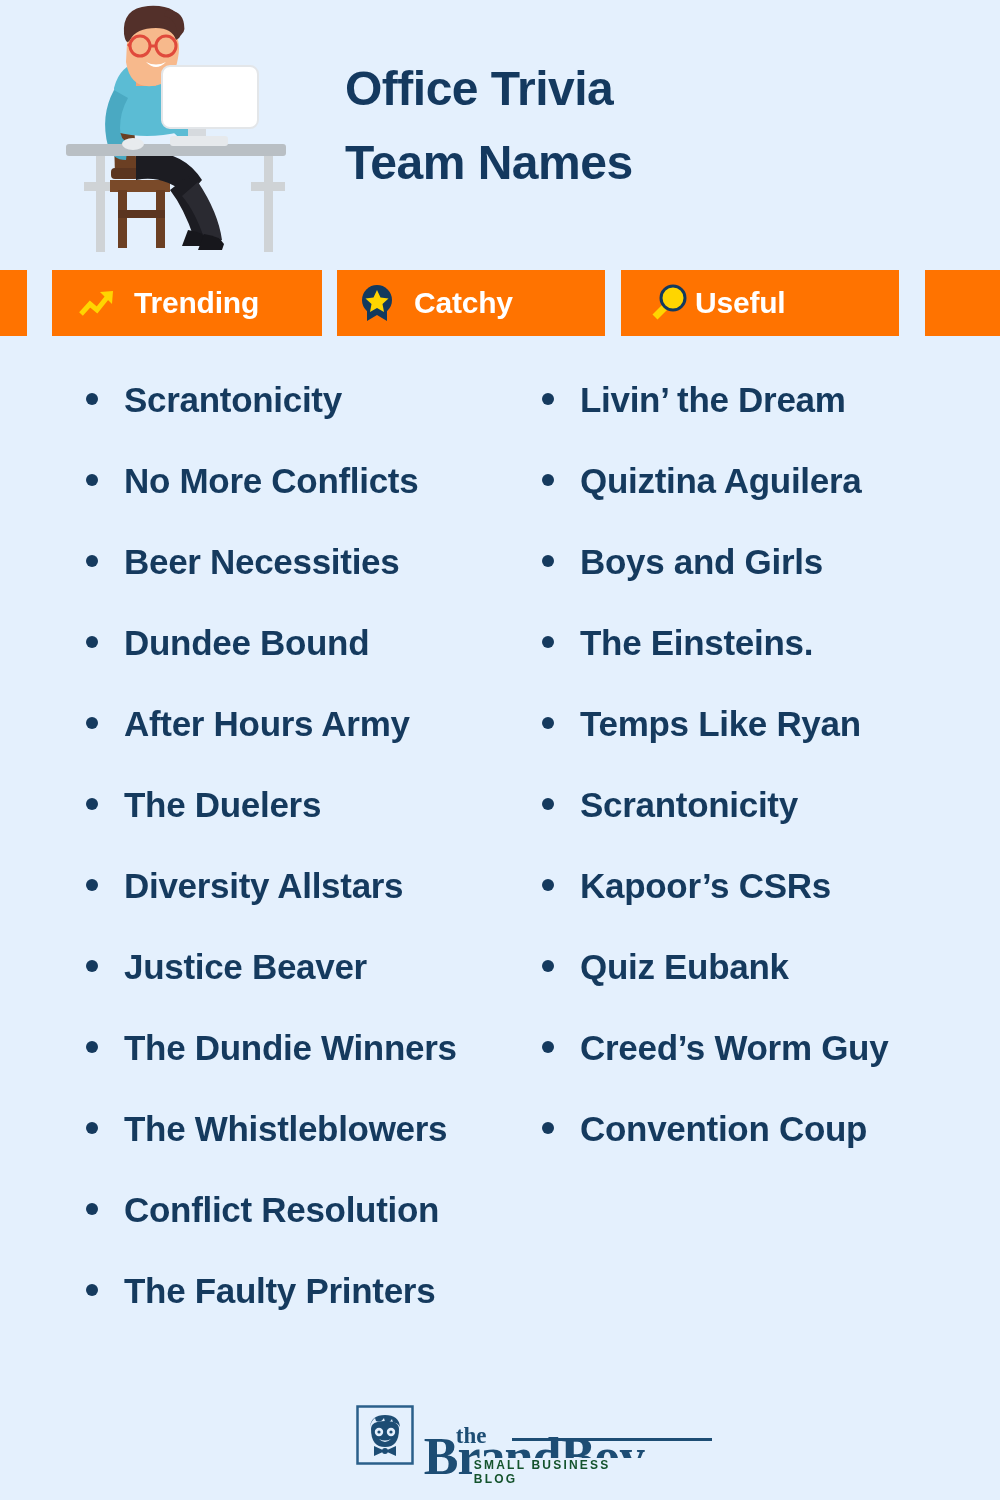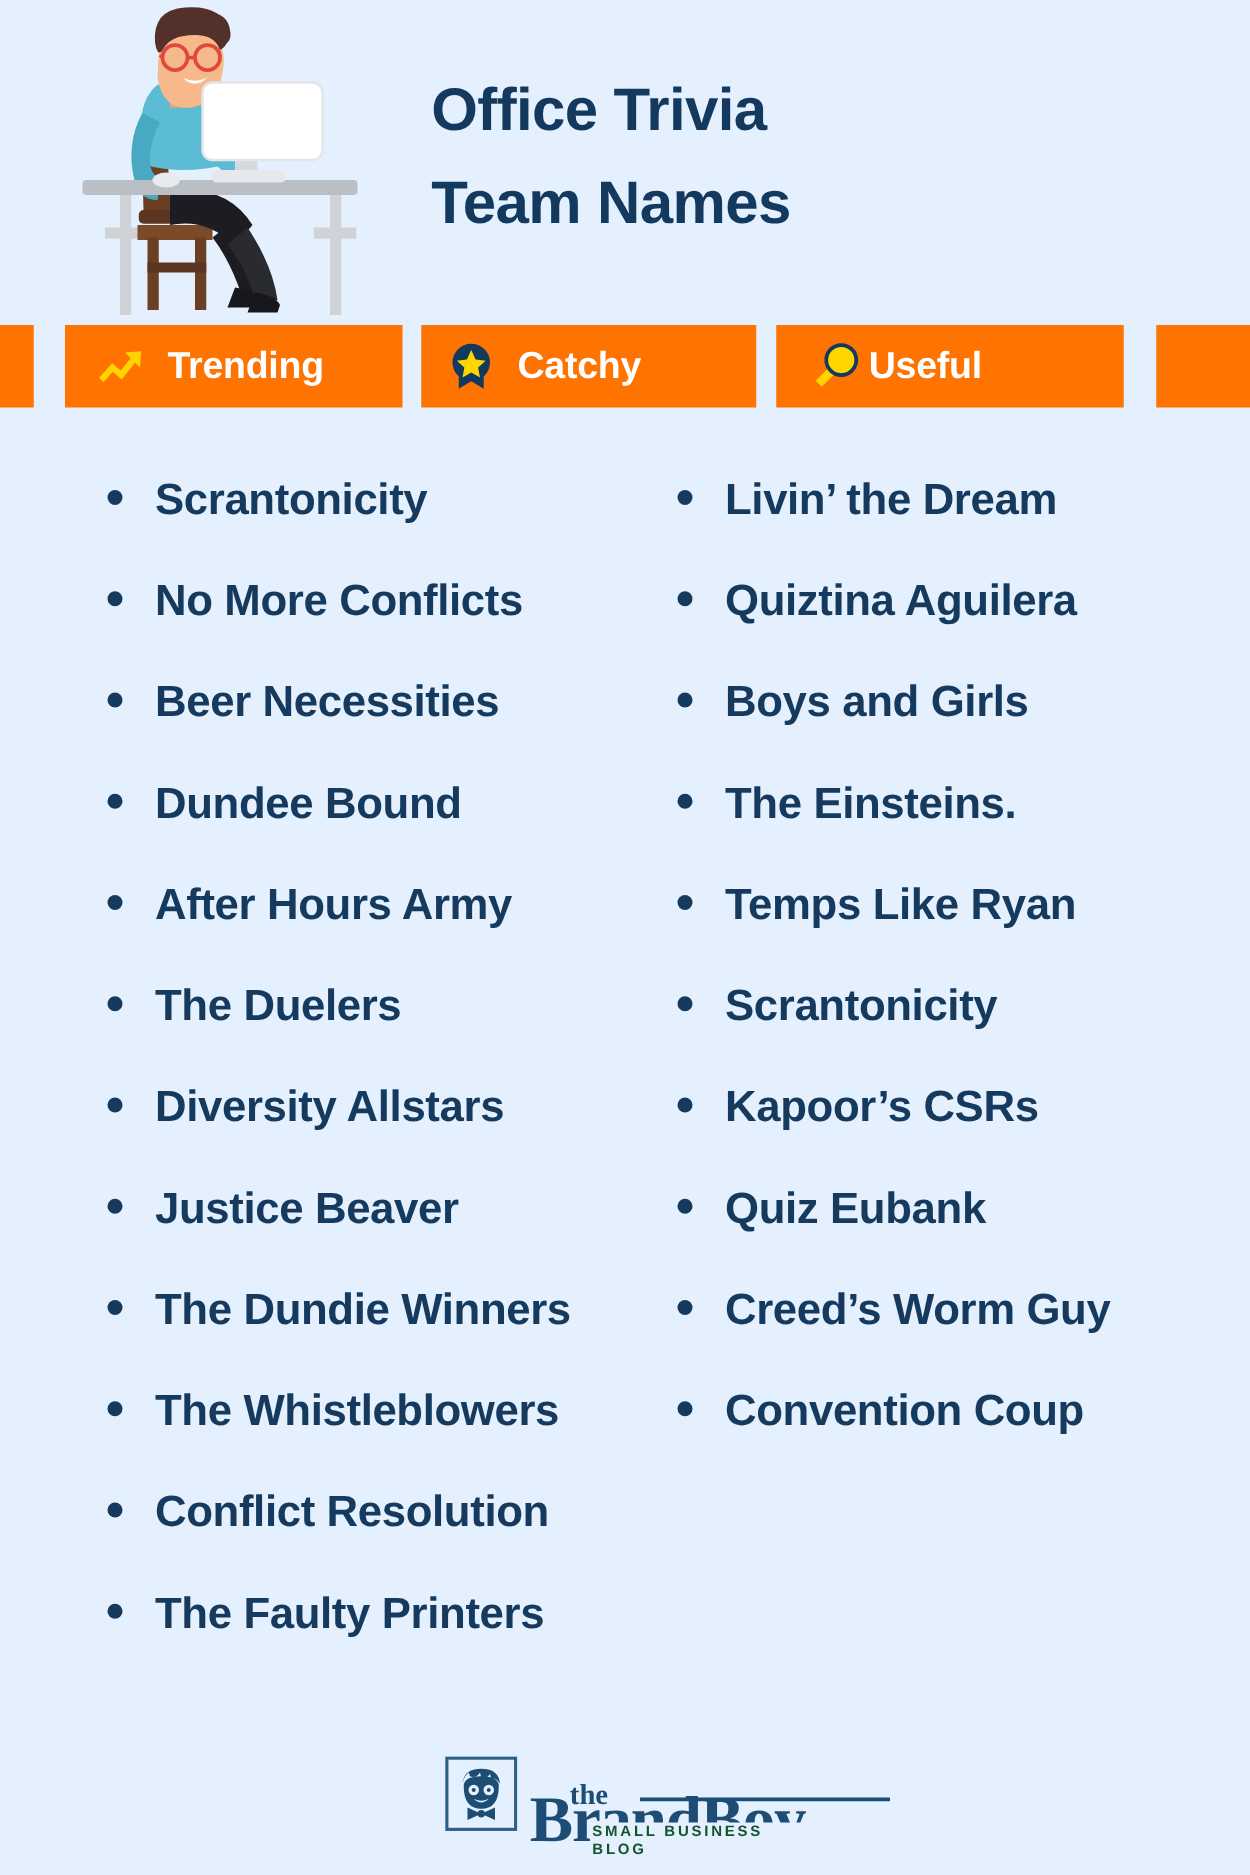--- a/index.html
+++ b/index.html
@@ -39,21 +39,21 @@
     font-weight: 700;
     line-height: 74px;
     color: #14395f;
     letter-spacing: -0.5px;
     white-space: nowrap;
   }
 
   
   .badge-row {
     position: absolute;
-    top: 260px;
+    top: 270px;
     left: 0;
     width: 824px;
     height: 66px;
   }
   .edge-strip {
     position: absolute;
     top: 0;
     height: 66px;
     background: #ff7300;
   }

